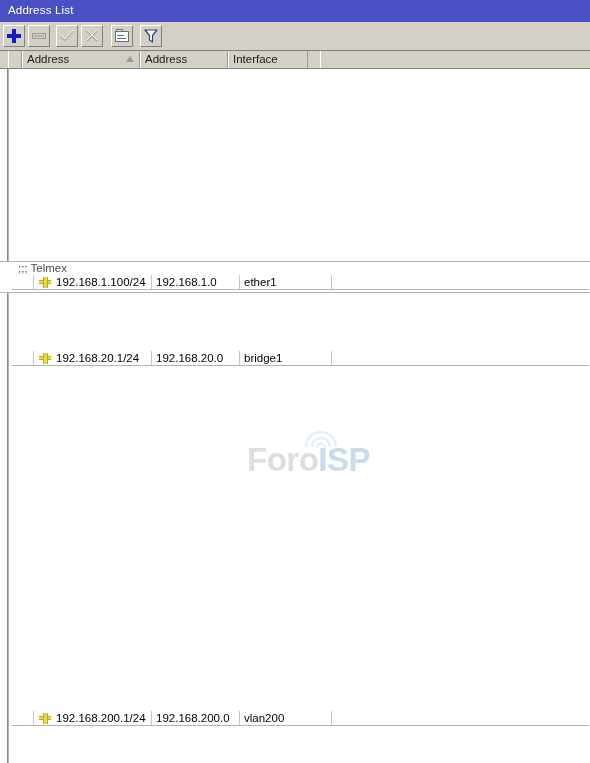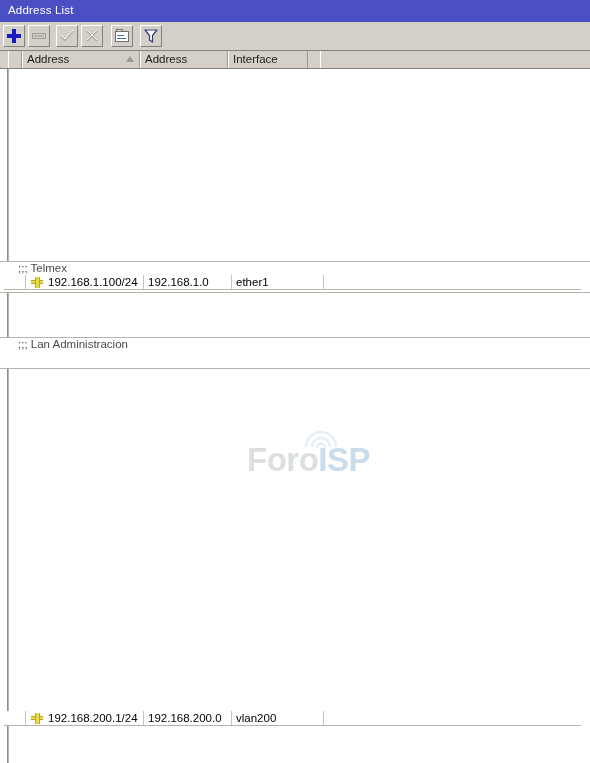--- a/index.html
+++ b/index.html
@@ -168,21 +168,21 @@
     position: absolute;
     left: 18px; top: 0px;
     line-height: 13px;
     font-size: 11.5px;
     color: #4a4a4a;
     white-space: nowrap;
   }
 
   .data-row {
     position: absolute;
-    left: 4px;
+    left: 12px;
     width: 577px;
     height: 15px;
     background: #ffffff;
     border-bottom: 1px solid #b8b4ac;
     box-sizing: border-box;
   }
   .cell {
     position: absolute;
     top: 0;
     height: 14px;
@@ -340,22 +340,36 @@
       </div>
       <div class="cell" style="left:140px;width:88px;">
         <span>192.168.1.0</span>
       </div>
       <div class="cell" style="left:228px;width:92px;">
         <span>ether1</span>
       </div>
       <div class="cell blank" style="left:320px;width:270px;"></div>
     </div>
 
-    <div class="comment-row" style="top:268px;">
-      <span class="comment-text">;;; Lan Administracion</span>
+    <div class="data-row" style="top:282px;">
+      <div class="cell first" style="left:8px;width:14px;"></div>
+      <div class="cell address" style="left:22px;width:118px;">
+        <span class="addr-ico">
+            <span class="ai-h"></span>
+            <span class="ai-v"></span>
+          </span>
+        <span>192.168.20.1/24</span>
+      </div>
+      <div class="cell" style="left:140px;width:88px;">
+        <span>192.168.20.0</span>
+      </div>
+      <div class="cell" style="left:228px;width:92px;">
+        <span>bridge1</span>
+      </div>
+      <div class="cell blank" style="left:320px;width:270px;"></div>
     </div>
 
     <div class="data-row" style="top:642px;">
       <div class="cell first" style="left:8px;width:14px;"></div>
       <div class="cell address" style="left:22px;width:118px;">
         <span class="addr-ico">
             <span class="ai-h"></span>
             <span class="ai-v"></span>
           </span>
         <span>192.168.200.1/24</span>

